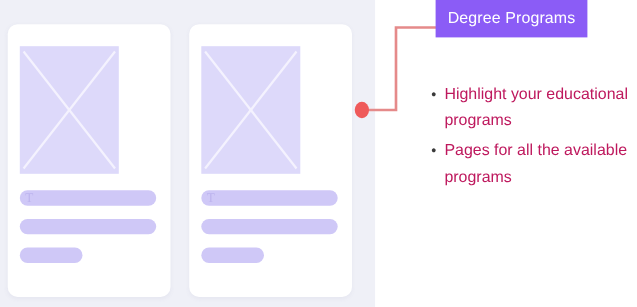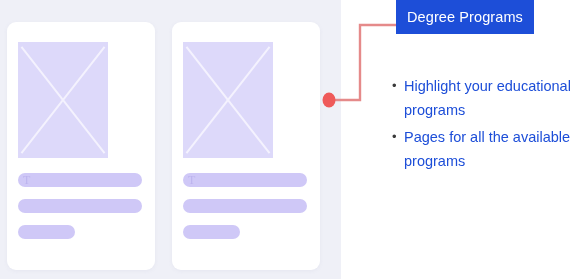--- a/index.html
+++ b/index.html
@@ -88,21 +88,21 @@
     width: 579px;
     height: 279px;
     pointer-events: none;
   }
   #callout-label {
     position: absolute;
     left: 396px;
     top: 0px;
     width: 138px;
     height: 34px;
-    background: #1d4ed8;
+    background: #8b5cf6;
     color: #ffffff;
     font-size: 14.5px;
     display: flex;
     align-items: center;
     justify-content: center;
     letter-spacing: 0.1px;
   }
 
   
   #callout-bullets {
@@ -119,21 +119,21 @@
   .bullet-dot {
     flex: 0 0 auto;
     width: 12px;
     color: #3a3a3a;
     font-size: 13px;
     line-height: 24px;
     text-align: left;
   }
   .bullet-text {
     flex: 1 1 auto;
-    color: #1d4ed8;
+    color: #be185d;
     font-size: 14.5px;
     line-height: 24px;
   }
 </style>
 </head>
 <body>
 
 <div id="stage">
 
   <div id="mock-panel">

